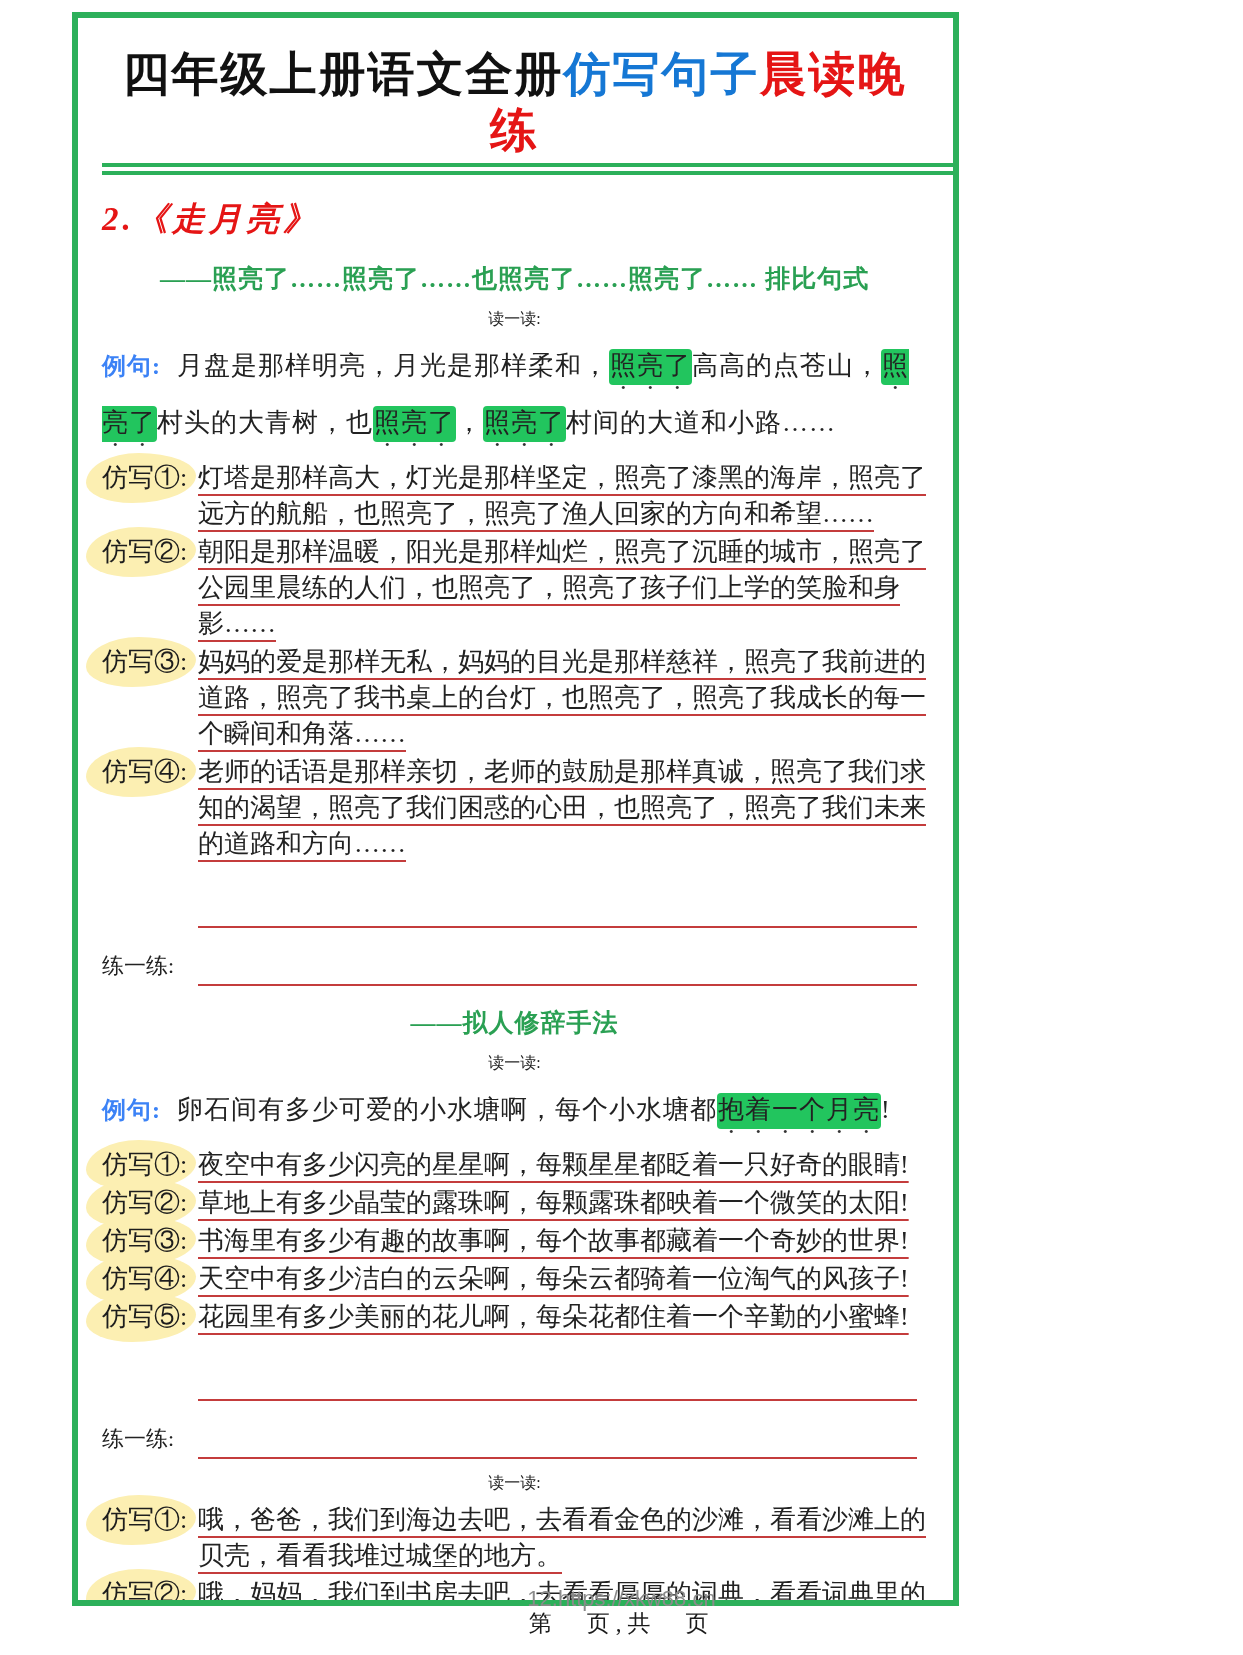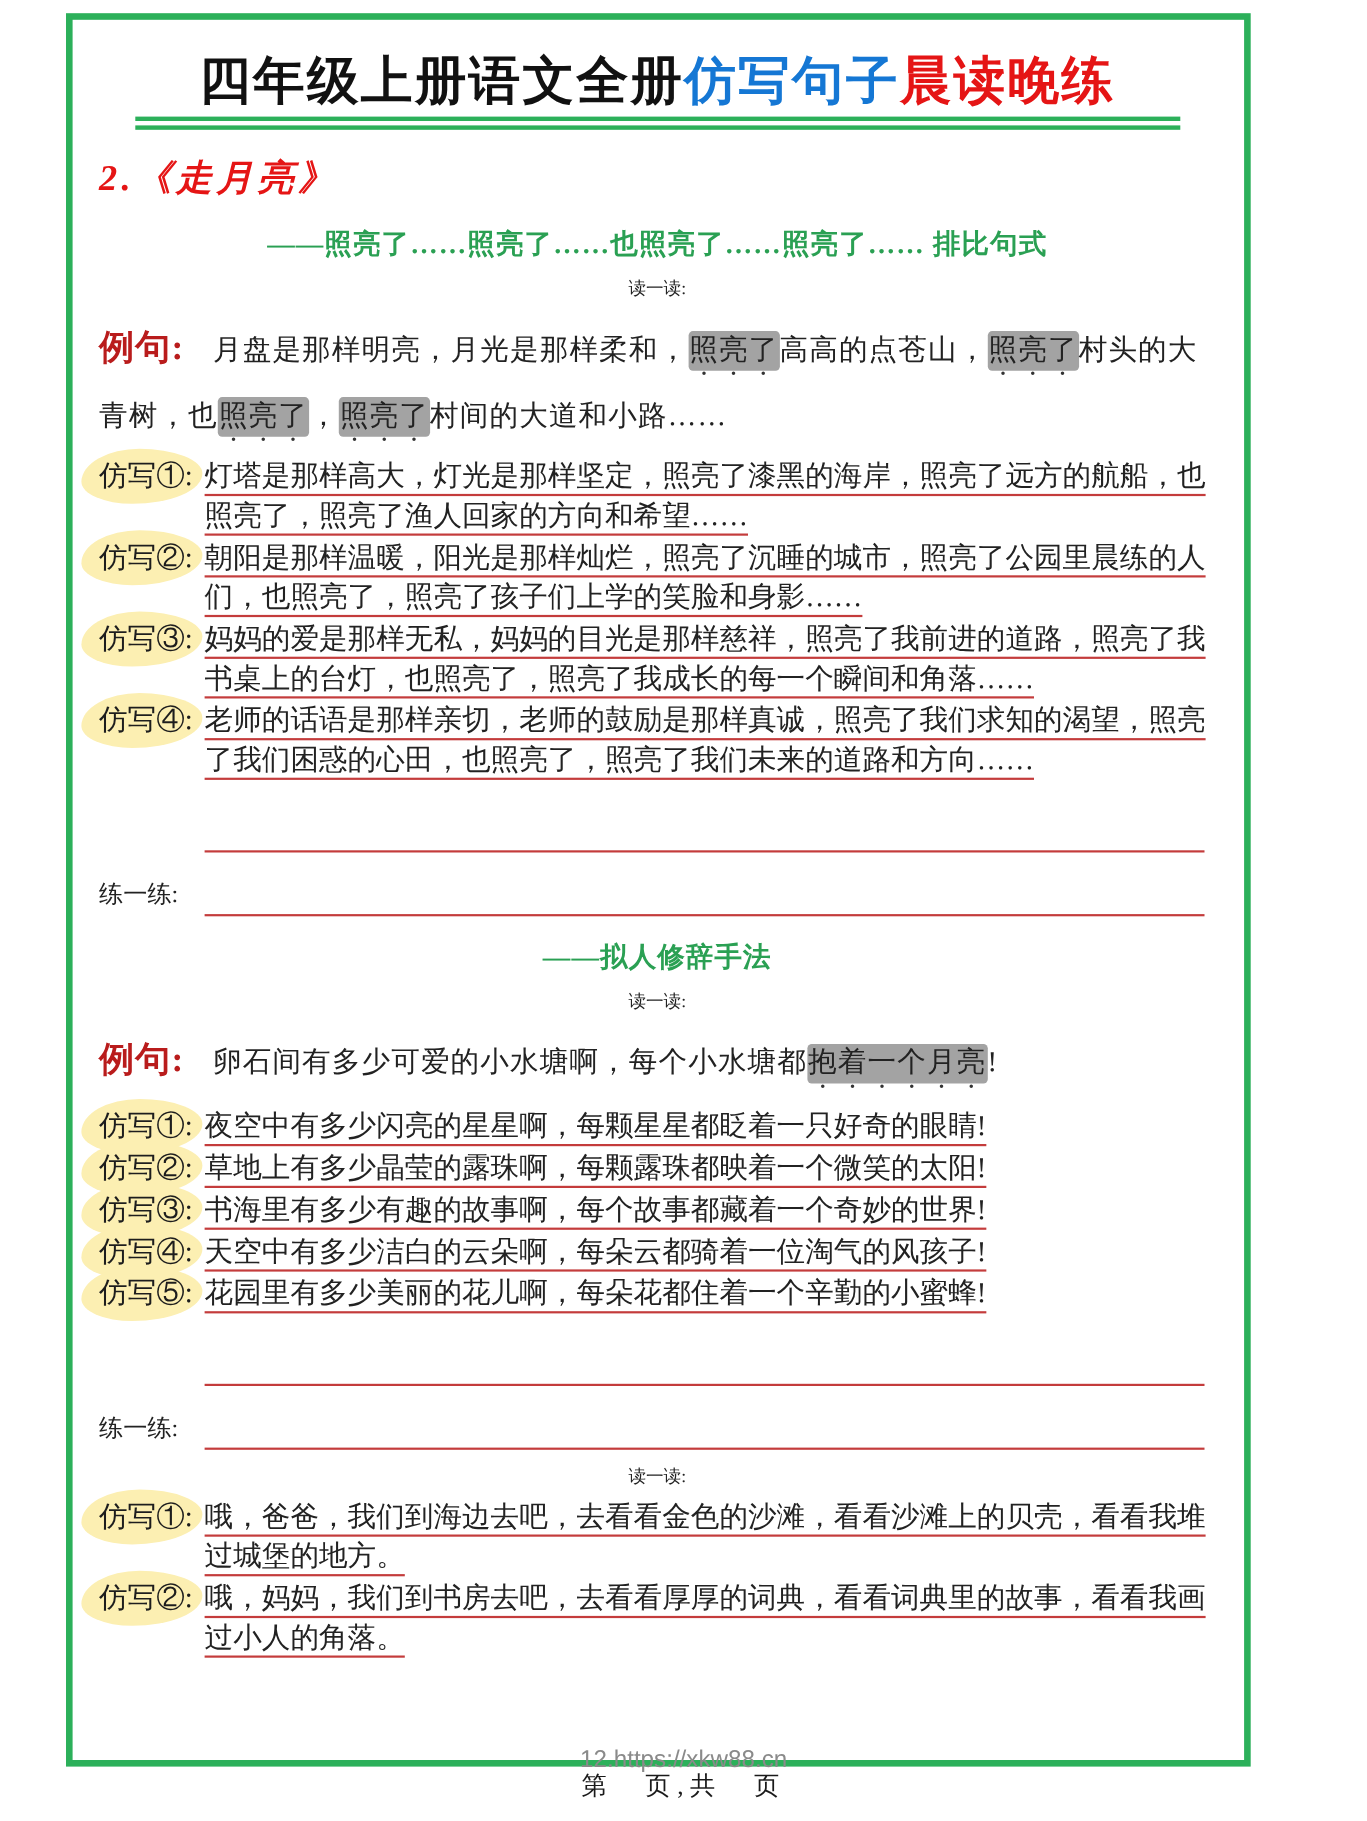--- a/index.html
+++ b/index.html
@@ -2,21 +2,21 @@
 <html><head>
 <meta charset="utf-8">
 <style>
   html,body{margin:0;padding:0;}
   body{
     width:1243px;height:1655px;background:#ffffff;position:relative;
     font-family:"Liberation Serif","DejaVu Serif",serif;
     color:#222;
   }
   .frame{
-    position:absolute;left:60px;top:12px;width:1077px;height:1594px;
+    position:absolute;left:72px;top:12px;width:887px;height:1594px;
     box-sizing:border-box;border:6px solid #2cb05a;background:#fff;
     padding:10px 26px 0 24px;overflow:hidden;
   }
   
   .title{
     margin:18px 0 0;text-align:center;font-size:47px;font-weight:bold;
     letter-spacing:2px;line-height:1.2;
   }
   .t-black{color:#111;}
   .t-blue{color:#1577d4;}
@@ -33,24 +33,24 @@
   .sec-header{
     color:#2aa053;font-size:25px;font-weight:bold;margin:20px 0 4px;
     letter-spacing:1px;
     text-align:center;
   }
   .read-label{font-size:16px;margin:14px 0 0;text-align:center;}
   .example{
     font-size:26px;line-height:2.15;margin:8px 0 6px;letter-spacing:1px;
   }
   .ex-label{
-    color:#b91c1c;font-size:32px;font-weight:bold;margin-right:26px;
+    color:#3b82f6;font-size:24px;font-weight:bold;margin-right:16px;
   }
   .hl{
-    background:#a3a3a3;border-radius:4px;padding:2px 1px 5px;
+    background:#22c55e;border-radius:4px;padding:2px 1px 5px;
     -webkit-text-emphasis:dot #333;-webkit-text-emphasis-position:under right;
     text-emphasis:dot #333;text-emphasis-position:under right;
   }
   .imitations{margin:8px 0 0;}
   .imit-row{
     display:flex;align-items:flex-start;position:relative;z-index:0;
     font-size:26px;line-height:36px;margin:0 0 2px;
   }
   .imit-label{
     position:relative;flex:0 0 96px;white-space:nowrap;color:#1d1d1d;

